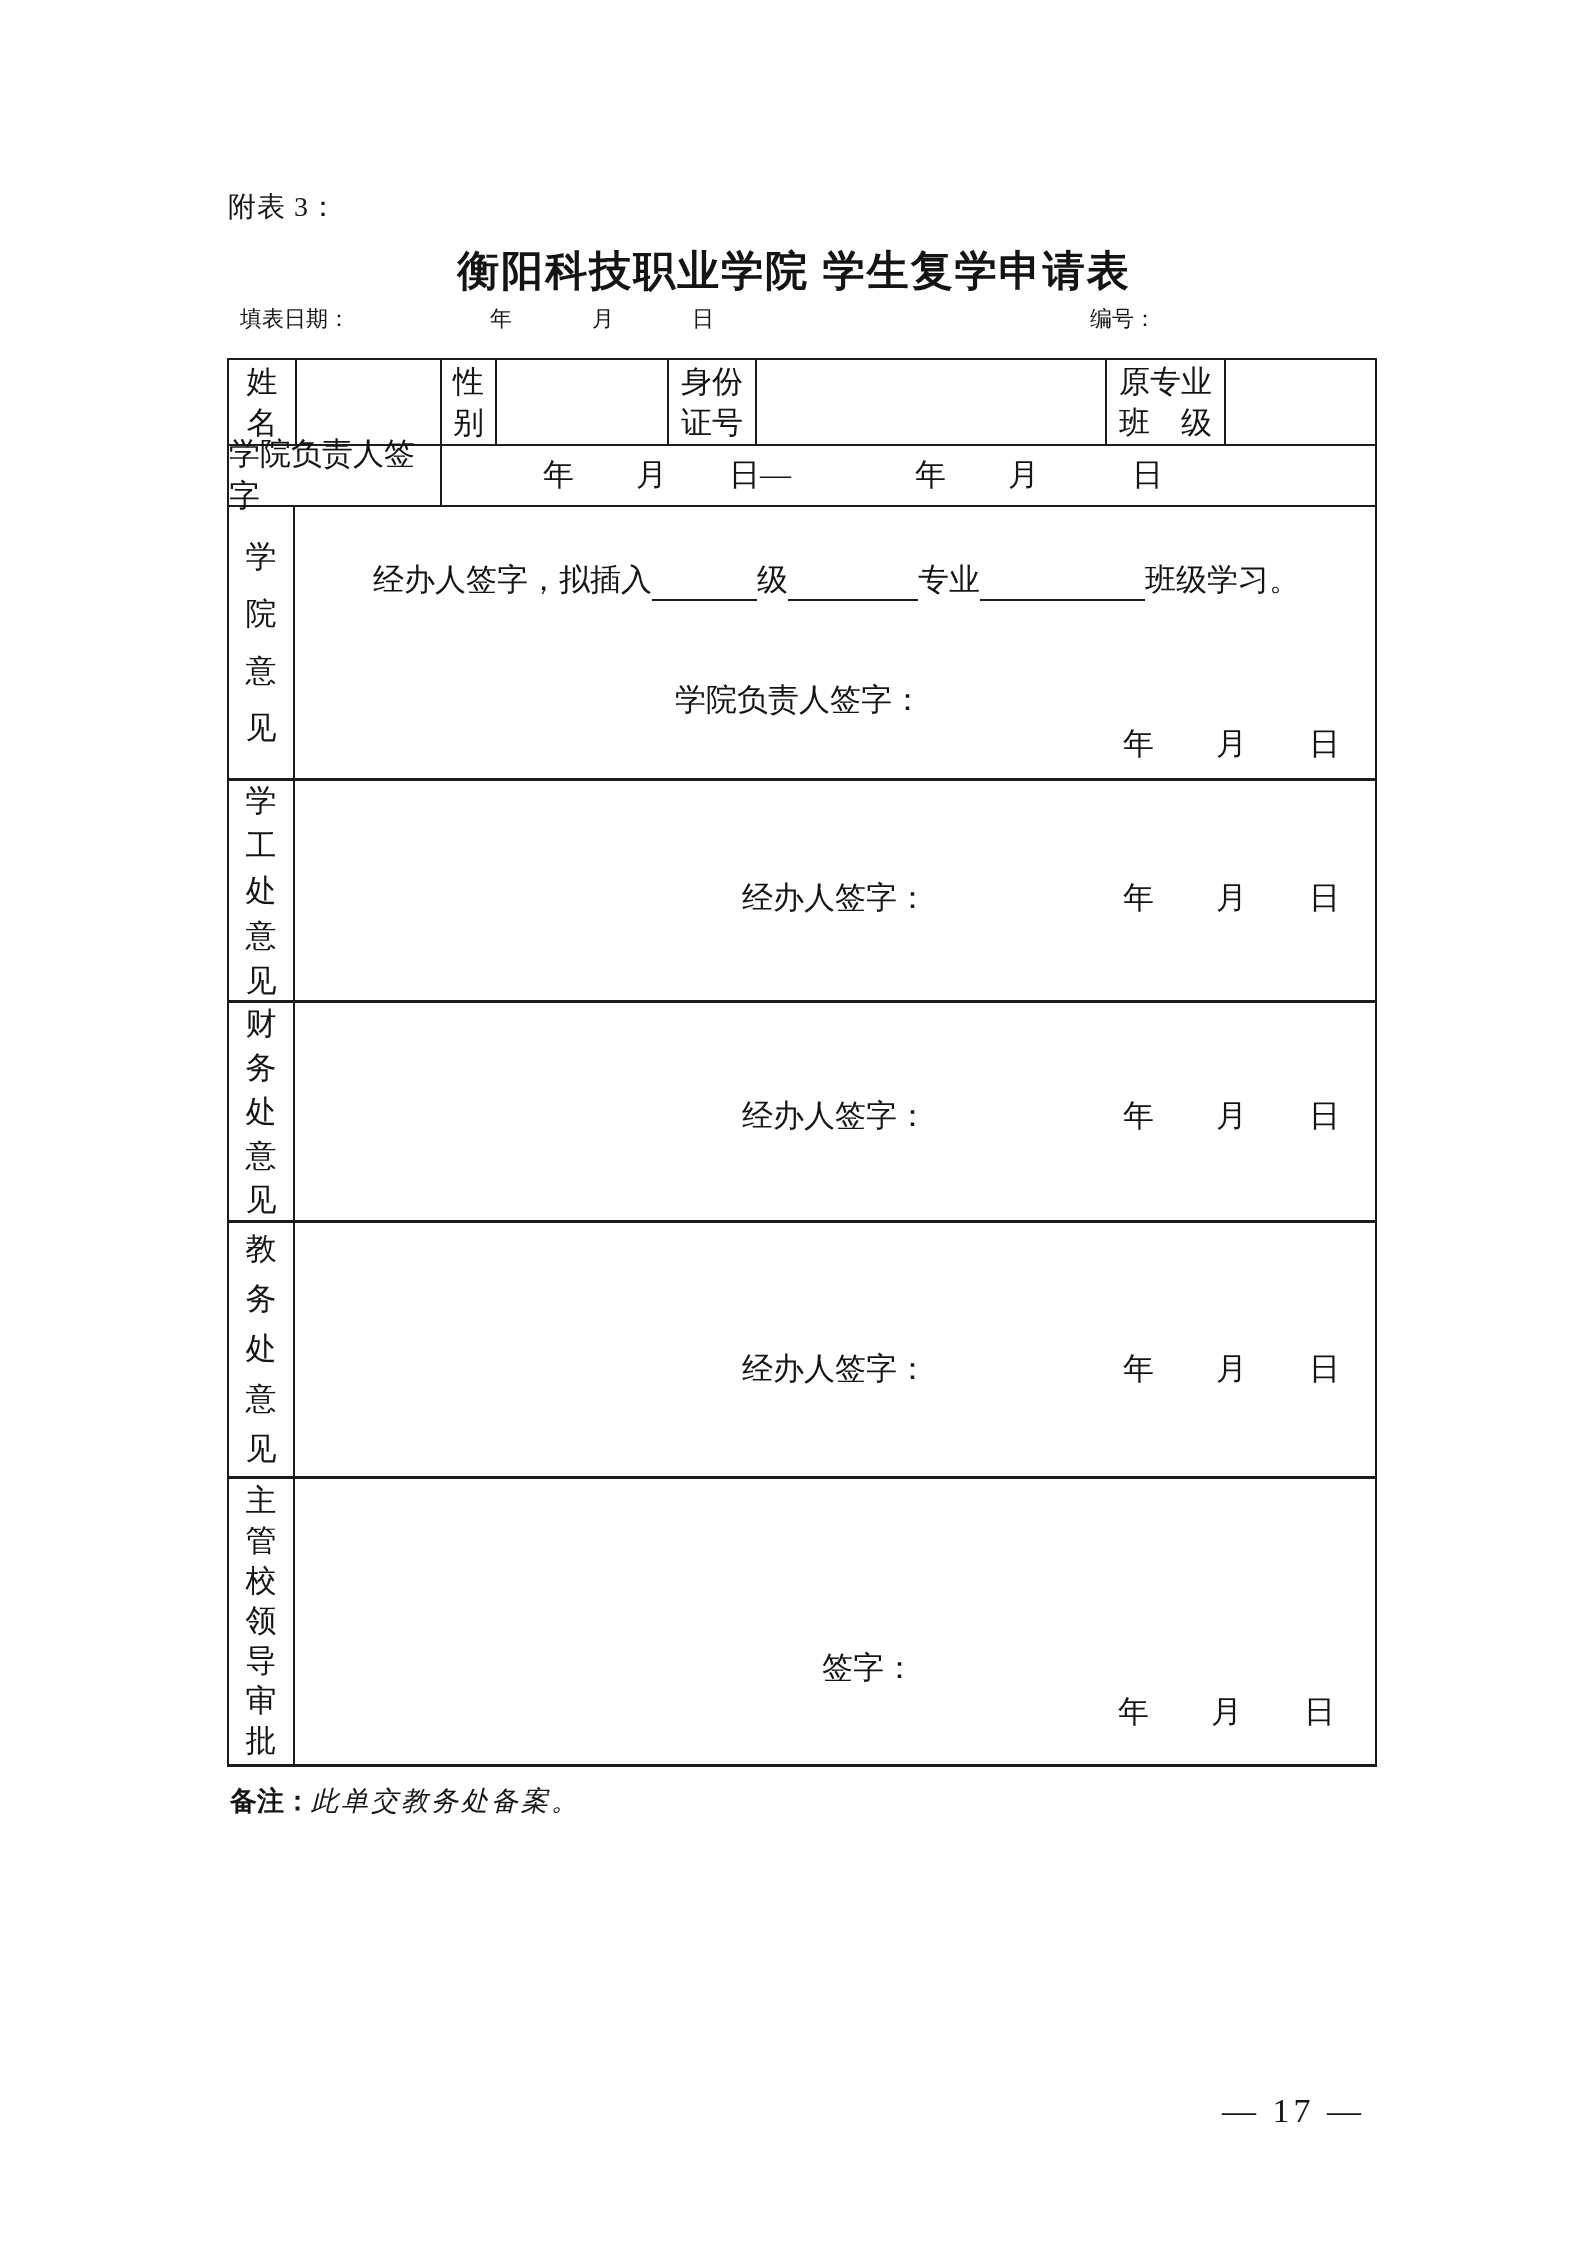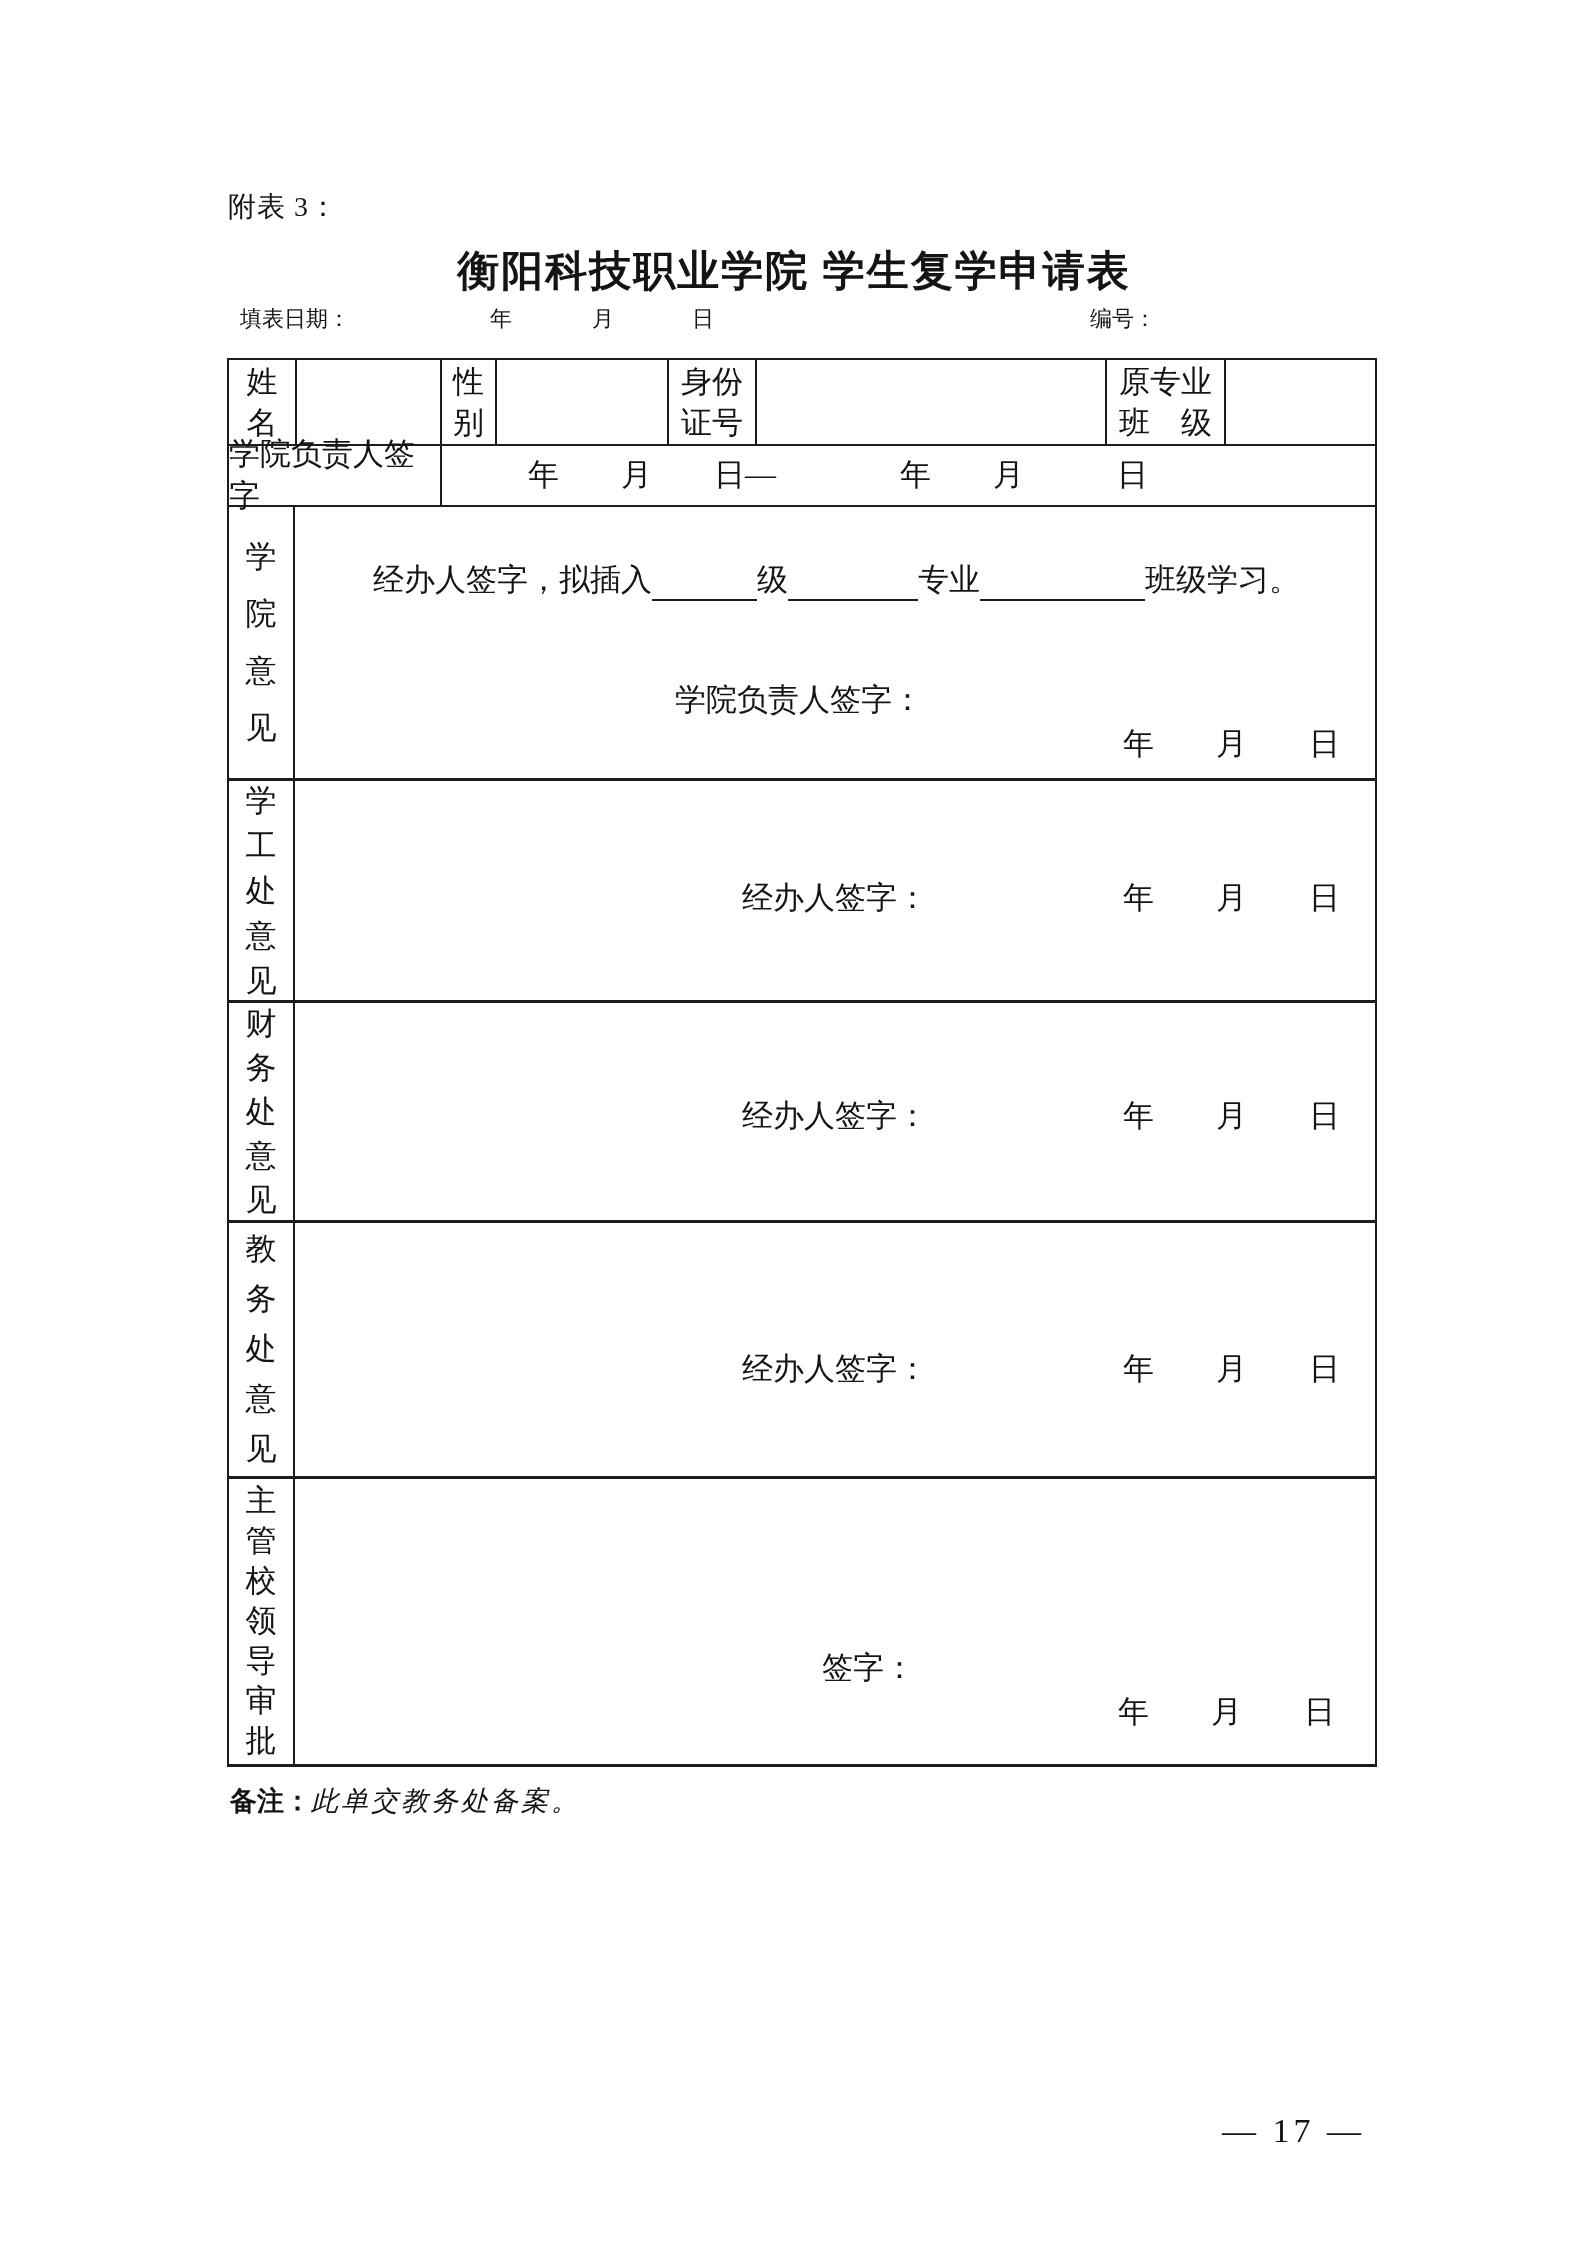--- a/index.html
+++ b/index.html
@@ -60,21 +60,21 @@
   .row-identity { height: 84px; }
   .row-identity .label-cell { line-height: 41px; }
   .w-namelbl { width: 68px; }  .w-nameval { width: 145px; }
   .w-sexlbl  { width: 55px; }  .w-sexval  { width: 172px; }
   .w-idlbl   { width: 88px; }  .w-idval   { width: 350px; }
   .w-origlbl { width: 119px; } .w-origval { width: 147px; }
 
   
   .row-period { height: 61px; }
   .w-periodlbl { width: 213px; display: flex; align-items: center; justify-content: center; }
-  .period-value { display: flex; align-items: center; padding-left: 77px; margin-left: 9px; }
+  .period-value { display: flex; align-items: center; padding-left: 101px; }
 
   
   .row-college  { height: 275px; }
   .row-student  { height: 222px; }
   .row-finance  { height: 220px; }
   .row-academic { height: 257px; }
   .row-leader   { height: 290px; }
   .w-sectlbl { width: 66px; }
   .row-college  .label-cell { line-height: 57px; }
   .row-student  .label-cell { line-height: 45px; }
@@ -98,21 +98,21 @@
   .sig-leader { left: 527px; top: 168px; }
   .date-leader { right: 40px; top: 212px; }
 
   
   .note-line { left: 230px; top: 1783px; font-size: 27px; }
   .note-label {
     font-family: "Liberation Sans", "DejaVu Sans", sans-serif;
     font-weight: bold;
   }
   .note-text { font-style: italic; letter-spacing: 3px; margin-top: 48px; }
-  .page-number { left: 1222px; top: 2092px; font-size: 34px; letter-spacing: 4px; margin-top: 20px; }
+  .page-number { left: 1222px; top: 2092px; font-size: 34px; letter-spacing: 4px; }
 </style>
 </head>
 <body>
 
 <div class="page">
 
   <div class="abs attachment-label">附表 3：</div>
 
   <div class="abs doc-title">衡阳科技职业学院 学生复学申请表</div>
 

